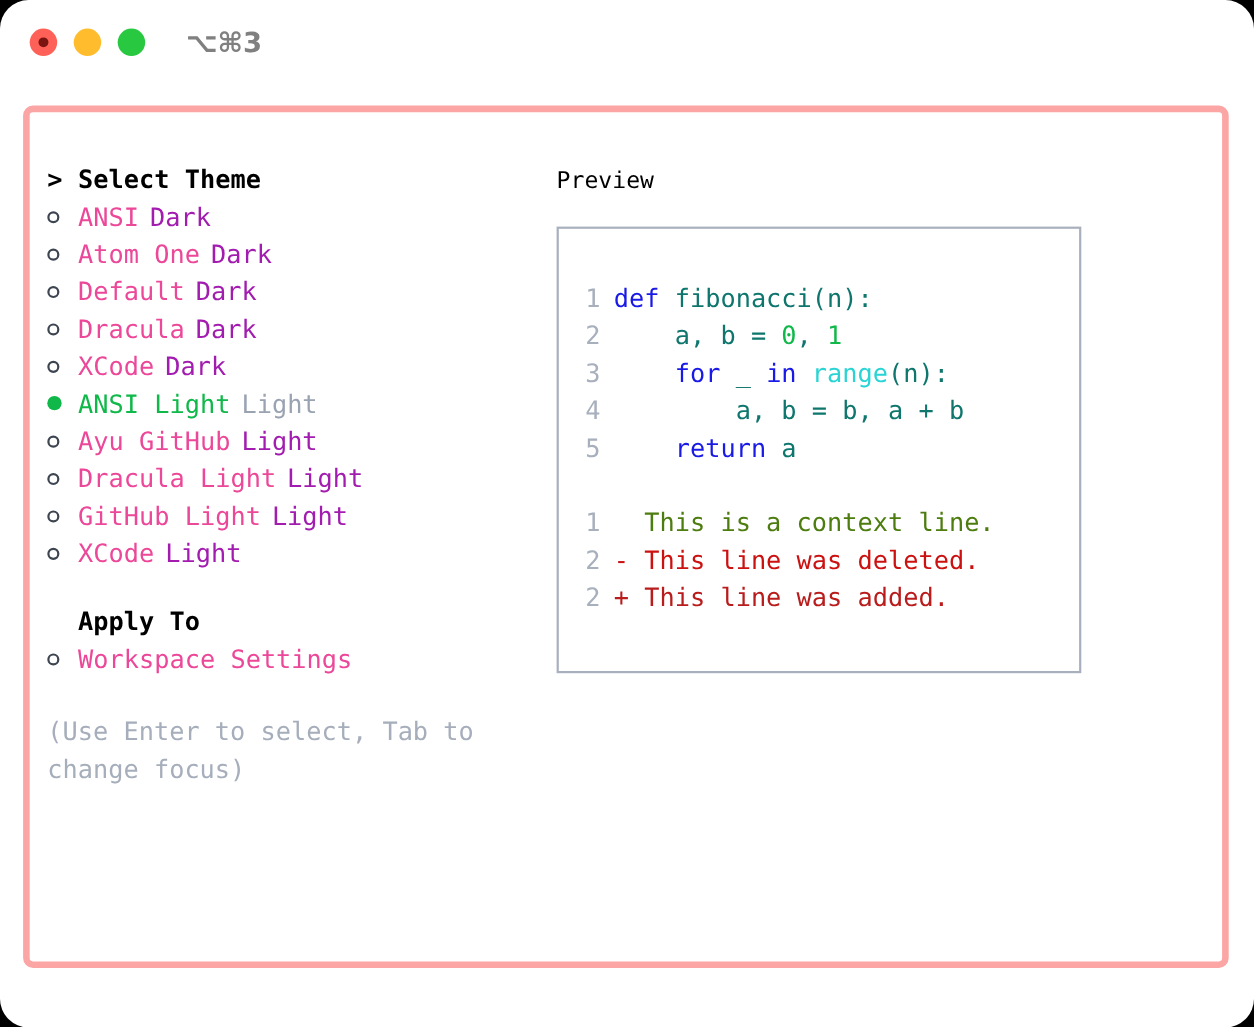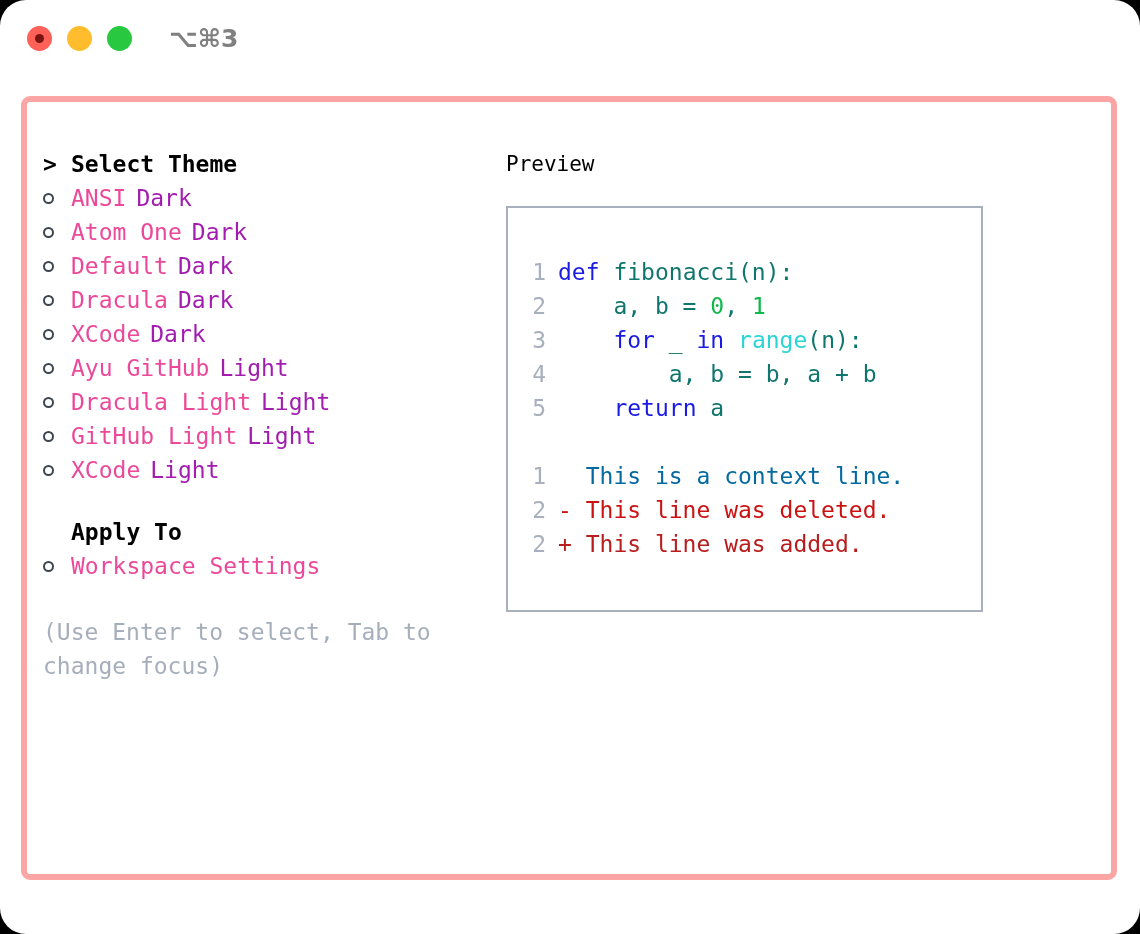--- a/index.html
+++ b/index.html
@@ -176,21 +176,21 @@
     display: inline-block;
     width: 28px;
     text-align: right;
     color: #a8b0bd;
     margin-right: 12px;
   }
   .kw   { color: #1a1ae6; }
   .fn   { color: #2ad4d4; }
   .num  { color: #10b84a; }
   .plain{ color: #0f766e; }
-  .diff-ctx { color: #0369a1; }
+  .diff-ctx { color: #4d7c0f; }
   .diff-del { color: #cc1111; }
   .diff-add { color: #b91c1c; }
   .gap-line { height: 34px; }
 </style>
 </head>
 <body>
 
 <div id="window-frame">
 
   <div id="titlebar">
@@ -208,20 +208,21 @@
       <div class="list-row row-header">
         <span class="marker">&gt;</span><span>Select Theme</span>
       </div>
 
       <div id="theme-list">
           <div class="list-row"><span class="marker"><span class="bullet-ring"></span></span><span class="theme-name">ANSI</span><span class="theme-tag">Dark</span></div>
           <div class="list-row"><span class="marker"><span class="bullet-ring"></span></span><span class="theme-name">Atom One</span><span class="theme-tag">Dark</span></div>
           <div class="list-row"><span class="marker"><span class="bullet-ring"></span></span><span class="theme-name">Default</span><span class="theme-tag">Dark</span></div>
           <div class="list-row"><span class="marker"><span class="bullet-ring"></span></span><span class="theme-name">Dracula</span><span class="theme-tag">Dark</span></div>
           <div class="list-row"><span class="marker"><span class="bullet-ring"></span></span><span class="theme-name">XCode</span><span class="theme-tag">Dark</span></div>
+          <div class="list-row row-selected"><span class="marker"><span class="bullet-dot"></span></span><span class="theme-name">ANSI Light</span><span class="theme-tag">Light</span></div>
           <div class="list-row"><span class="marker"><span class="bullet-ring"></span></span><span class="theme-name">Ayu GitHub</span><span class="theme-tag">Light</span></div>
           <div class="list-row"><span class="marker"><span class="bullet-ring"></span></span><span class="theme-name">Dracula Light</span><span class="theme-tag">Light</span></div>
           <div class="list-row"><span class="marker"><span class="bullet-ring"></span></span><span class="theme-name">GitHub Light</span><span class="theme-tag">Light</span></div>
           <div class="list-row"><span class="marker"><span class="bullet-ring"></span></span><span class="theme-name">XCode</span><span class="theme-tag">Light</span></div>
         </div>
 
       <div id="apply-heading">Apply To</div>
 
       <div id="apply-list">
           <div class="list-row"><span class="marker"><span class="bullet-ring"></span></span><span class="theme-name">Workspace Settings</span></div>

